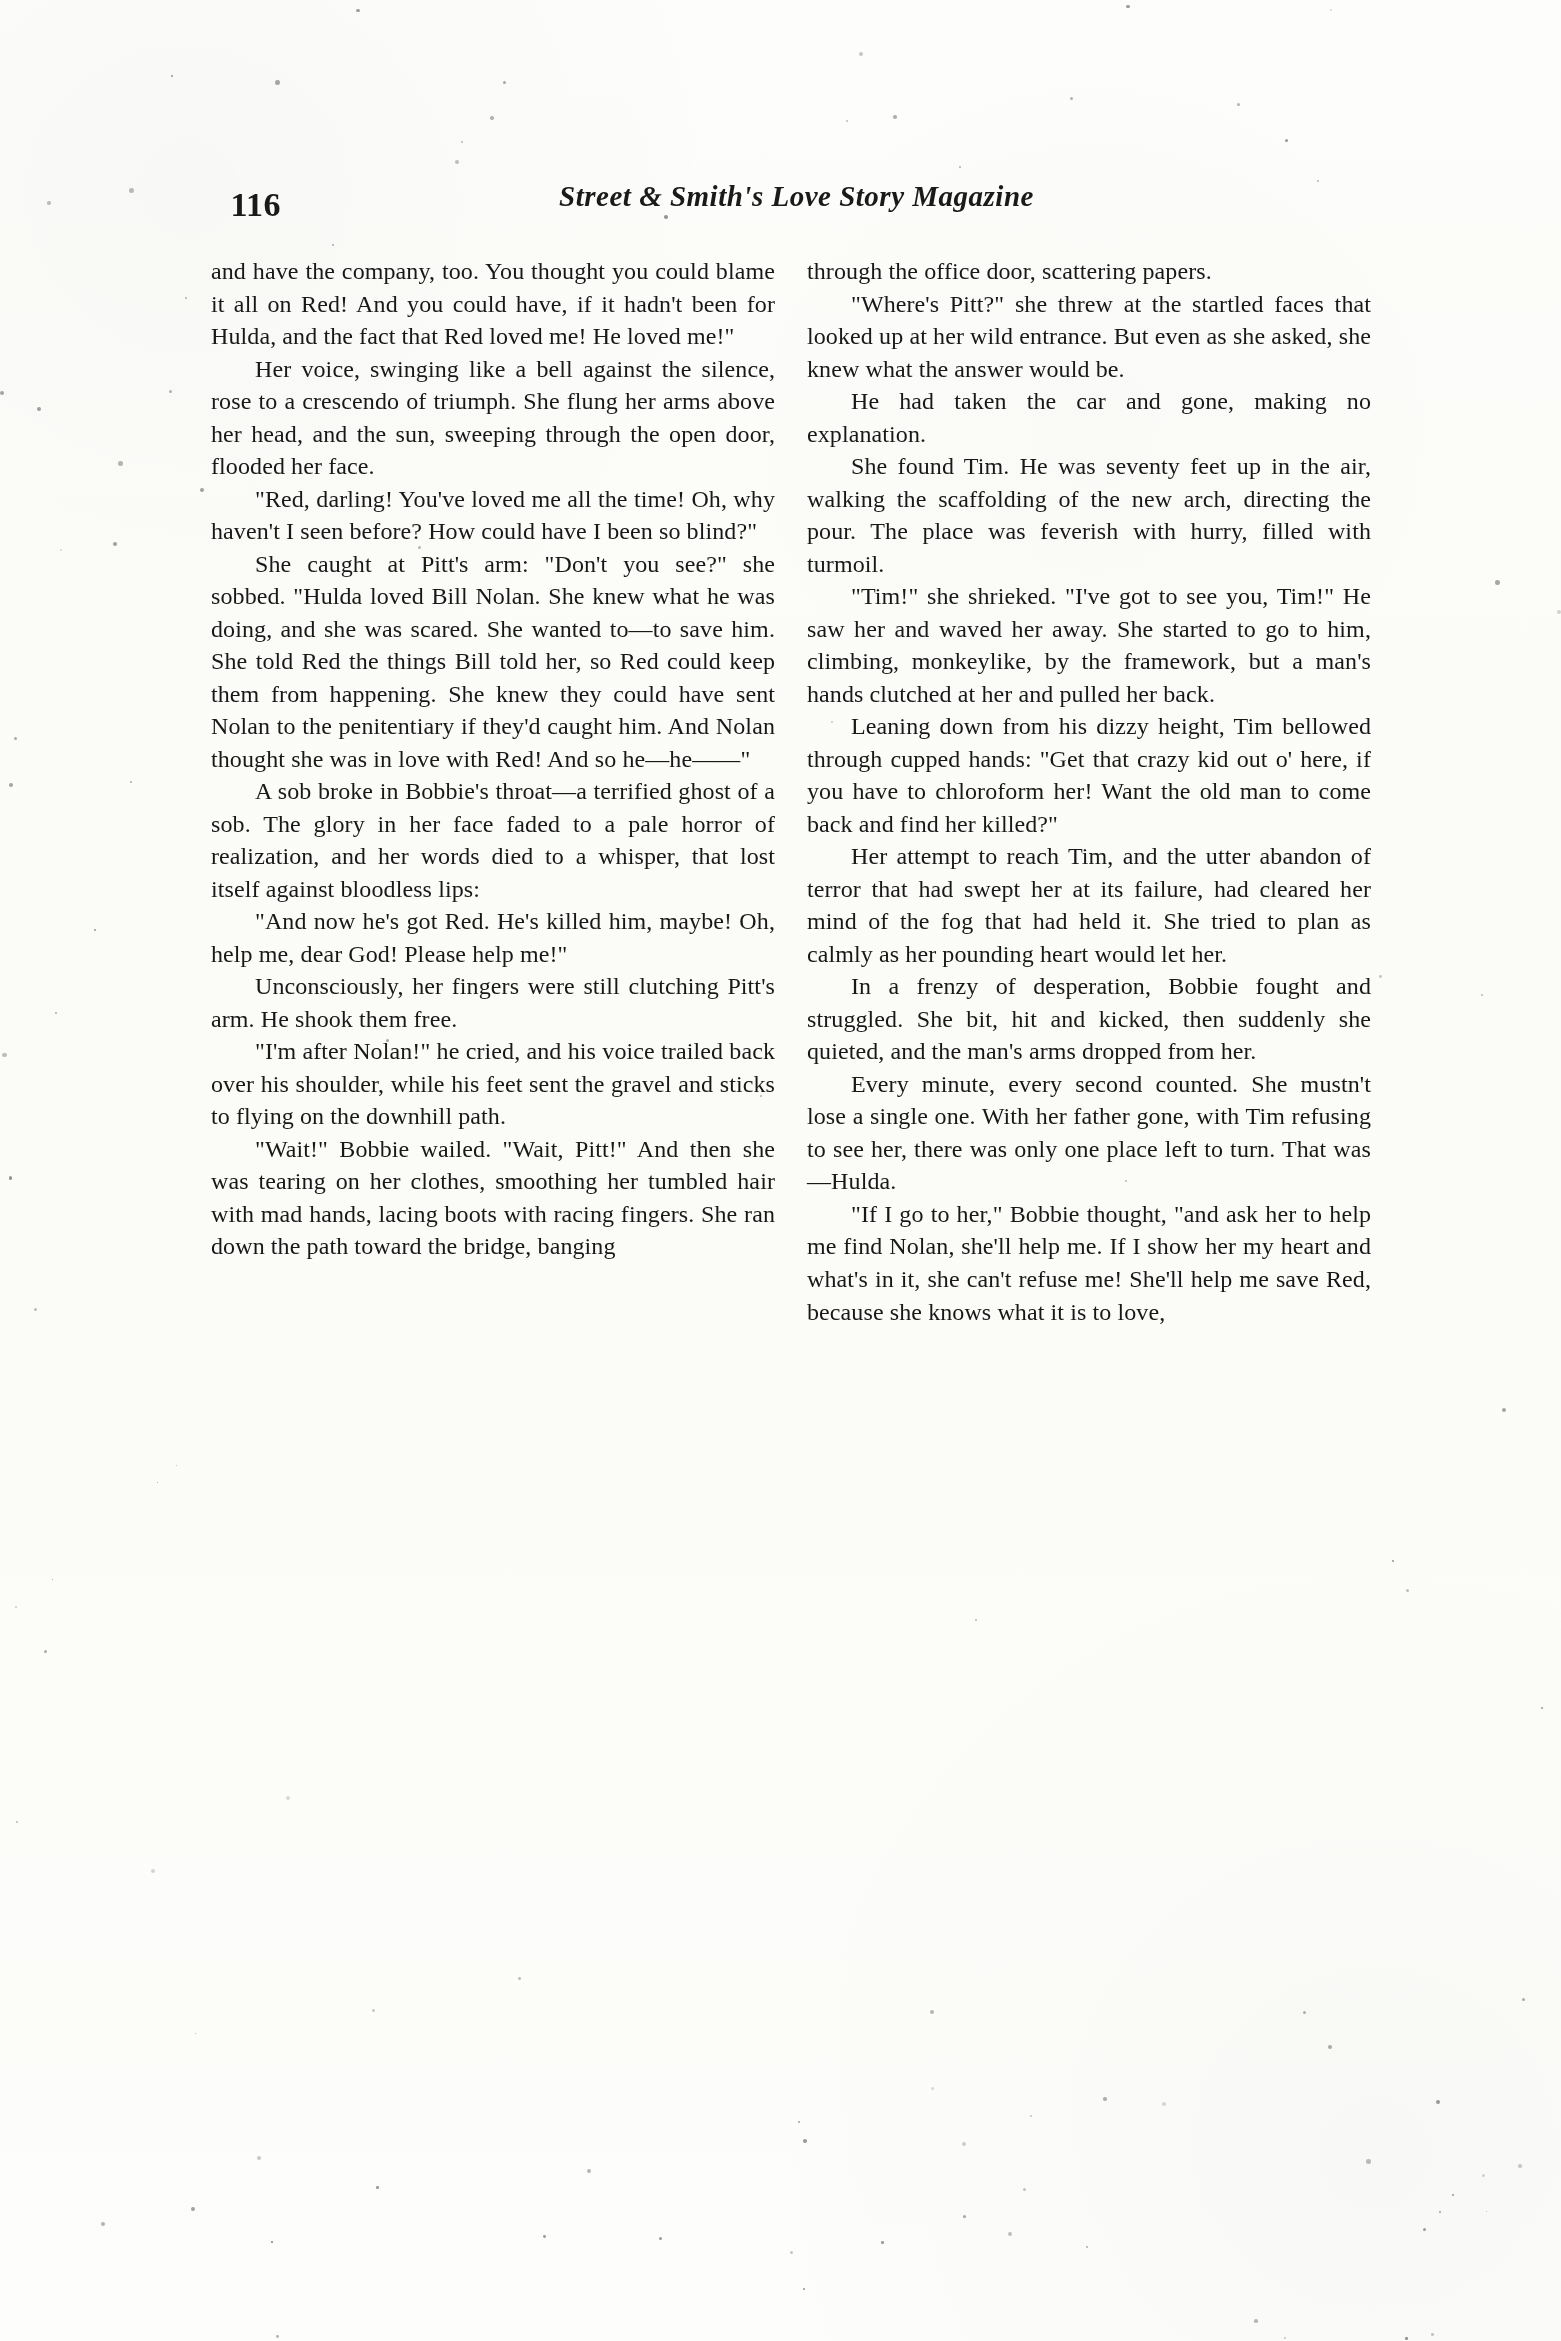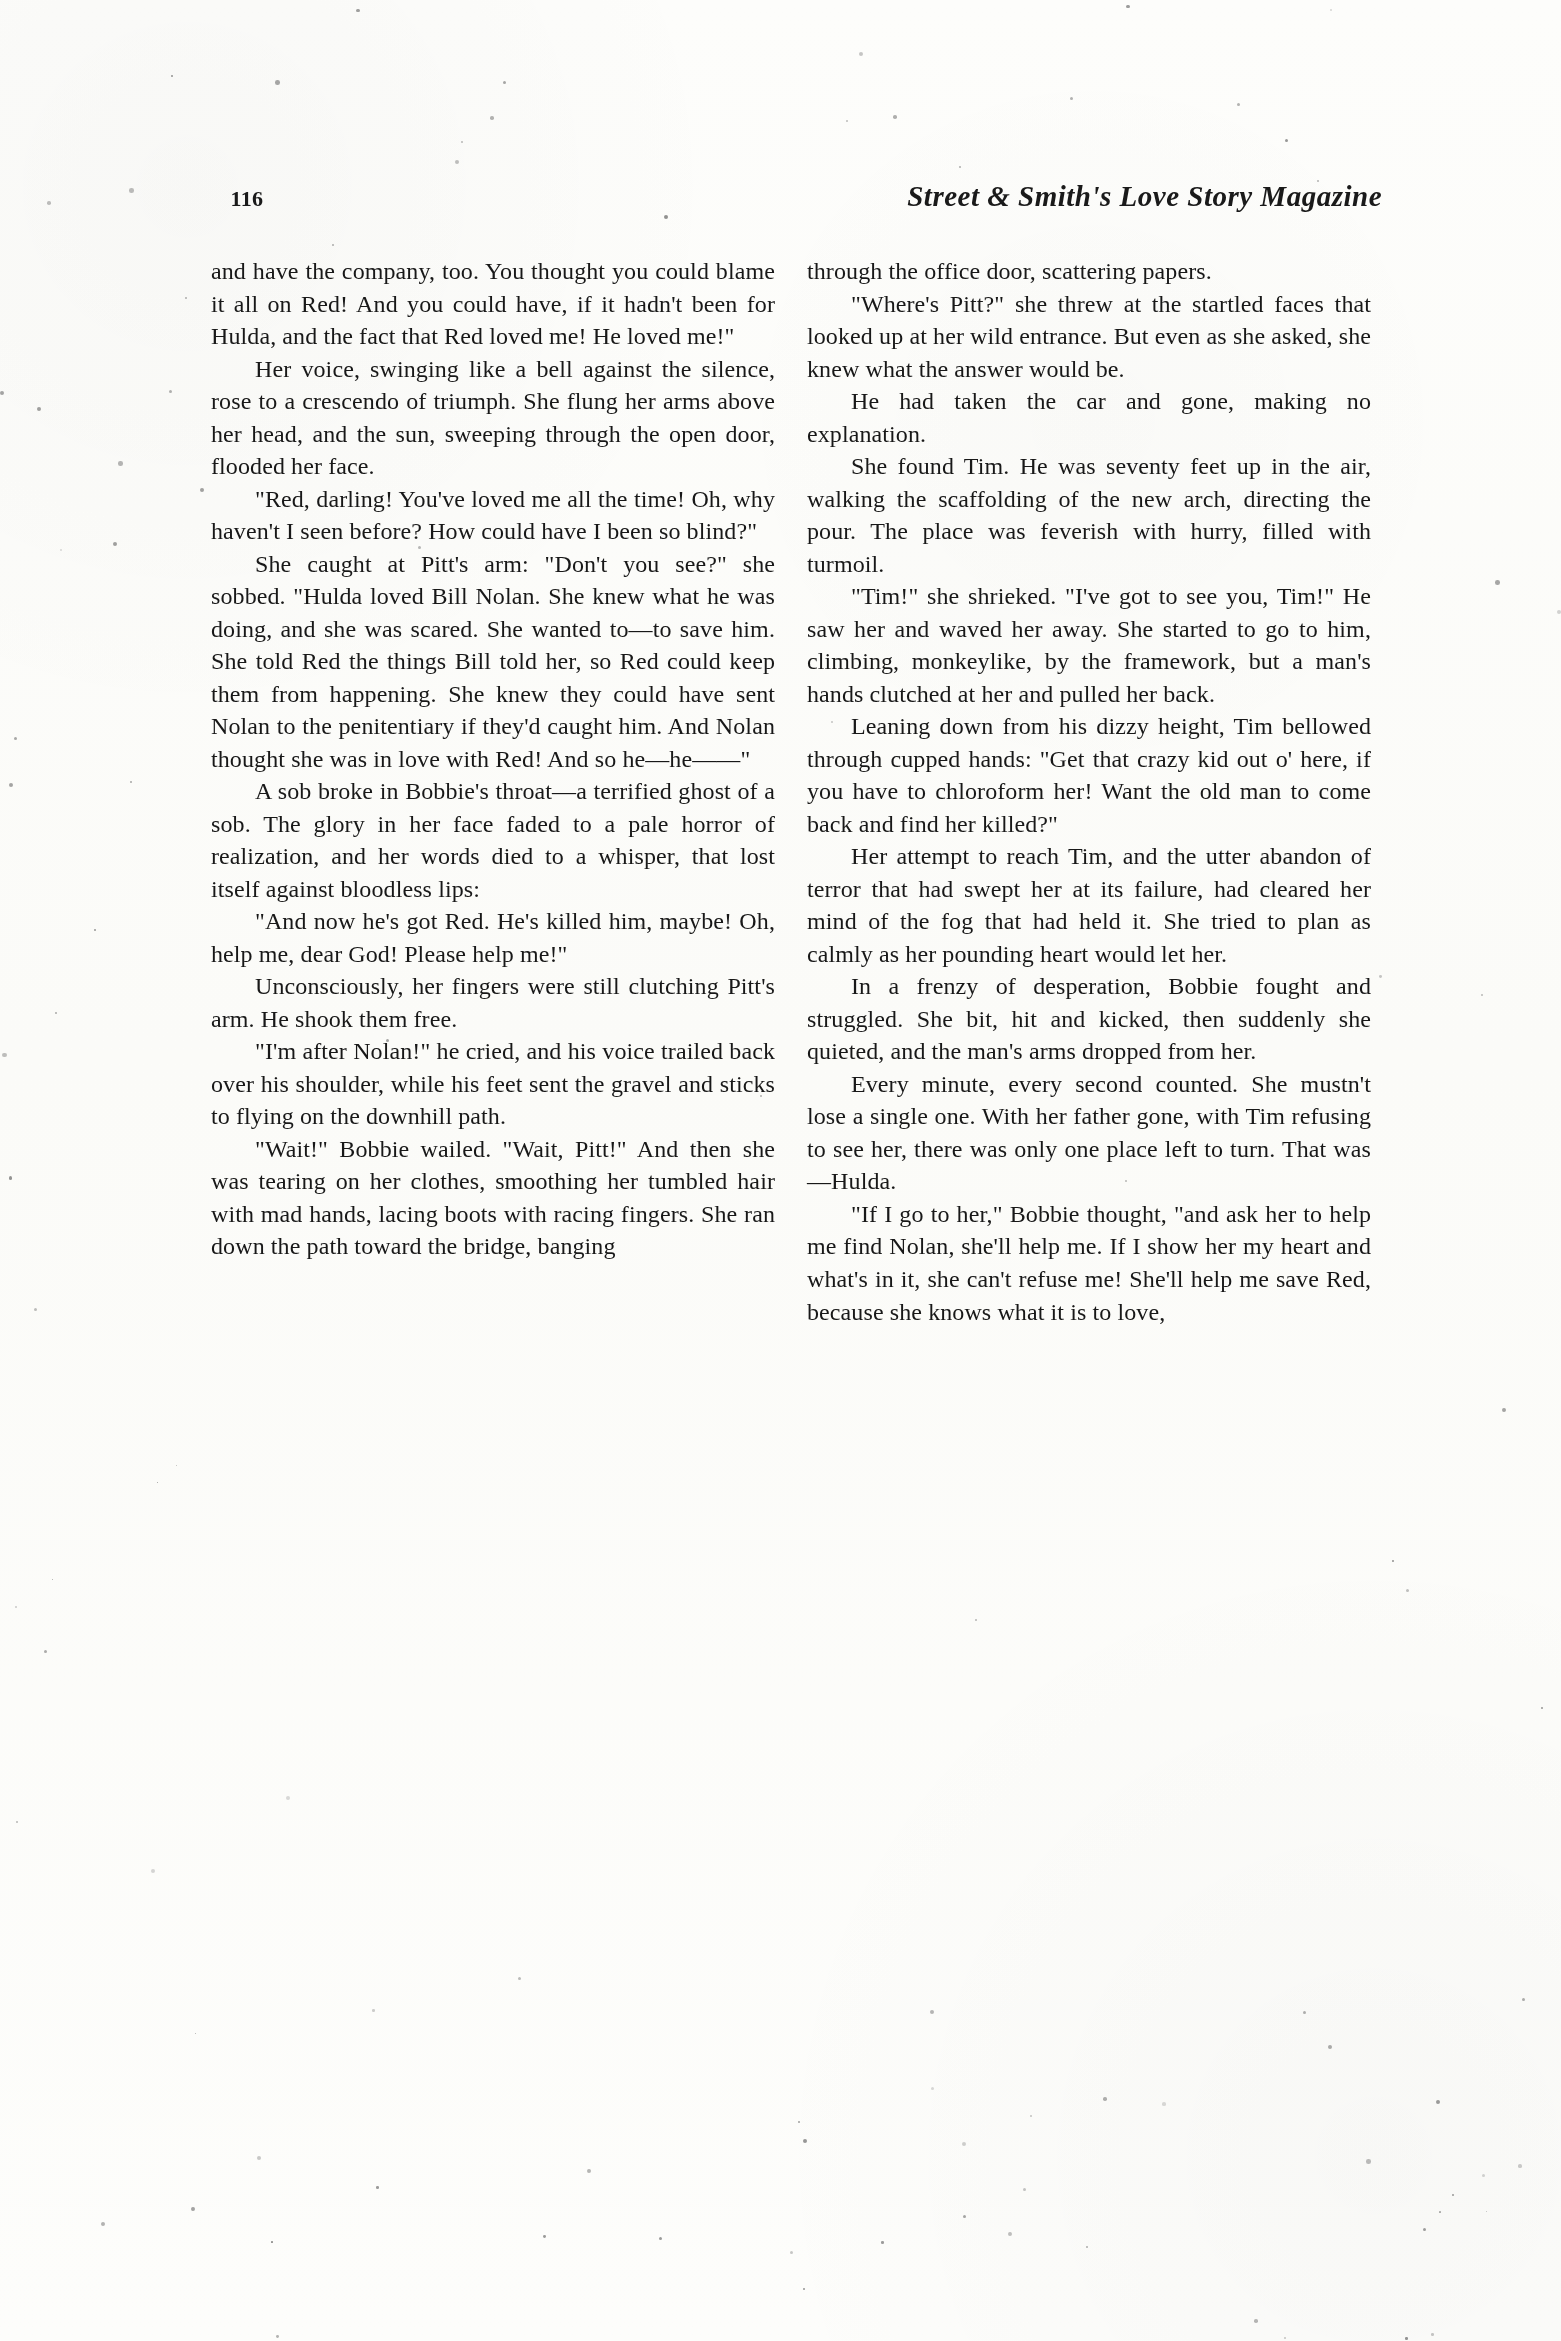--- a/index.html
+++ b/index.html
@@ -35,31 +35,31 @@
   }
   .page-header {
     position: relative;
     height: 55px;
     margin-bottom: 20px;
   }
   .folio {
     position: absolute;
     left: 19.5px;
     top: 6.2px;
-    font-size: 22px;
+    font-size: 34px;
     font-weight: bold;
     letter-spacing: 0.4px;
     font-family: "Liberation Serif", serif;
   }
   .running-title {
     position: absolute;
     left: 0;
     top: 0;
     width: 1171px;
-    text-align: right;
+    text-align: center;
     font-size: 29px;
     font-style: italic;
     font-weight: bold;
     letter-spacing: 0.5px;
     font-family: "Liberation Serif", serif;
   }
   .columns {
     display: flex;
     gap: 32px;
     align-items: flex-start;

